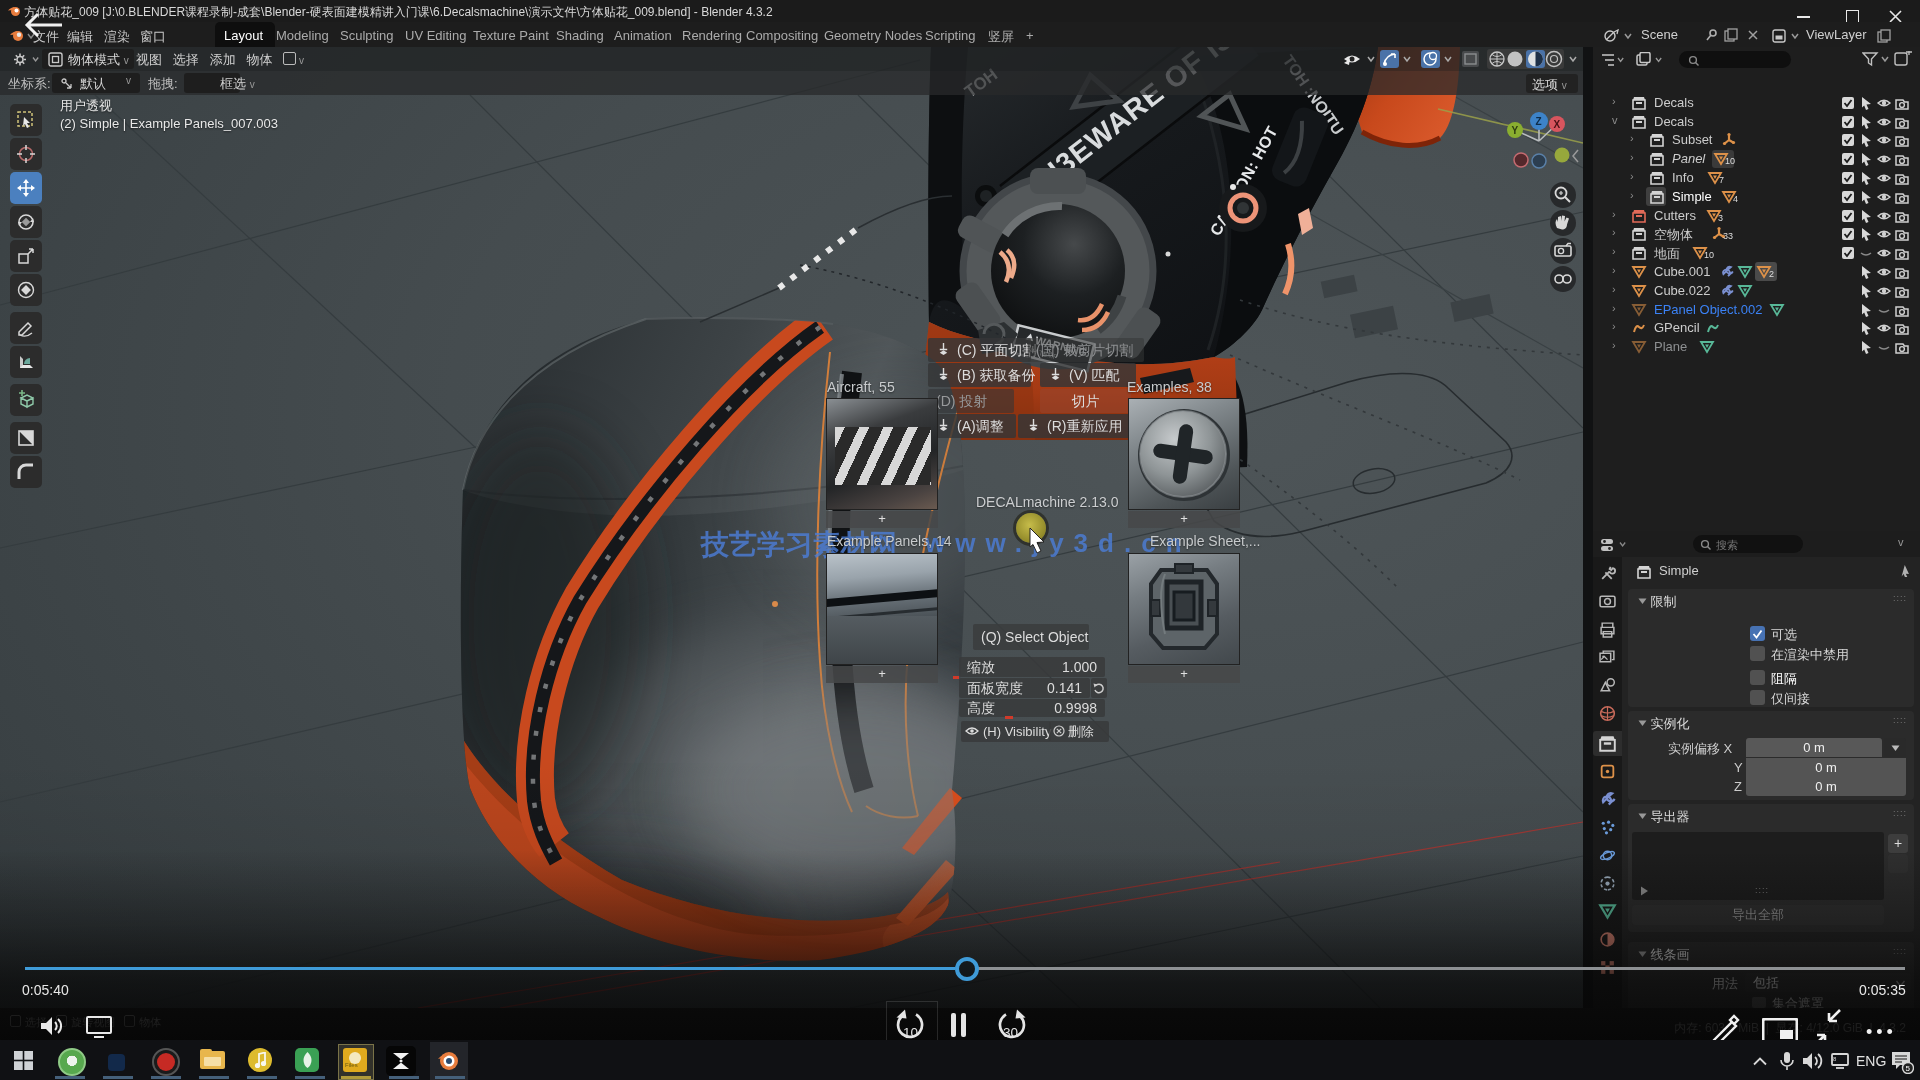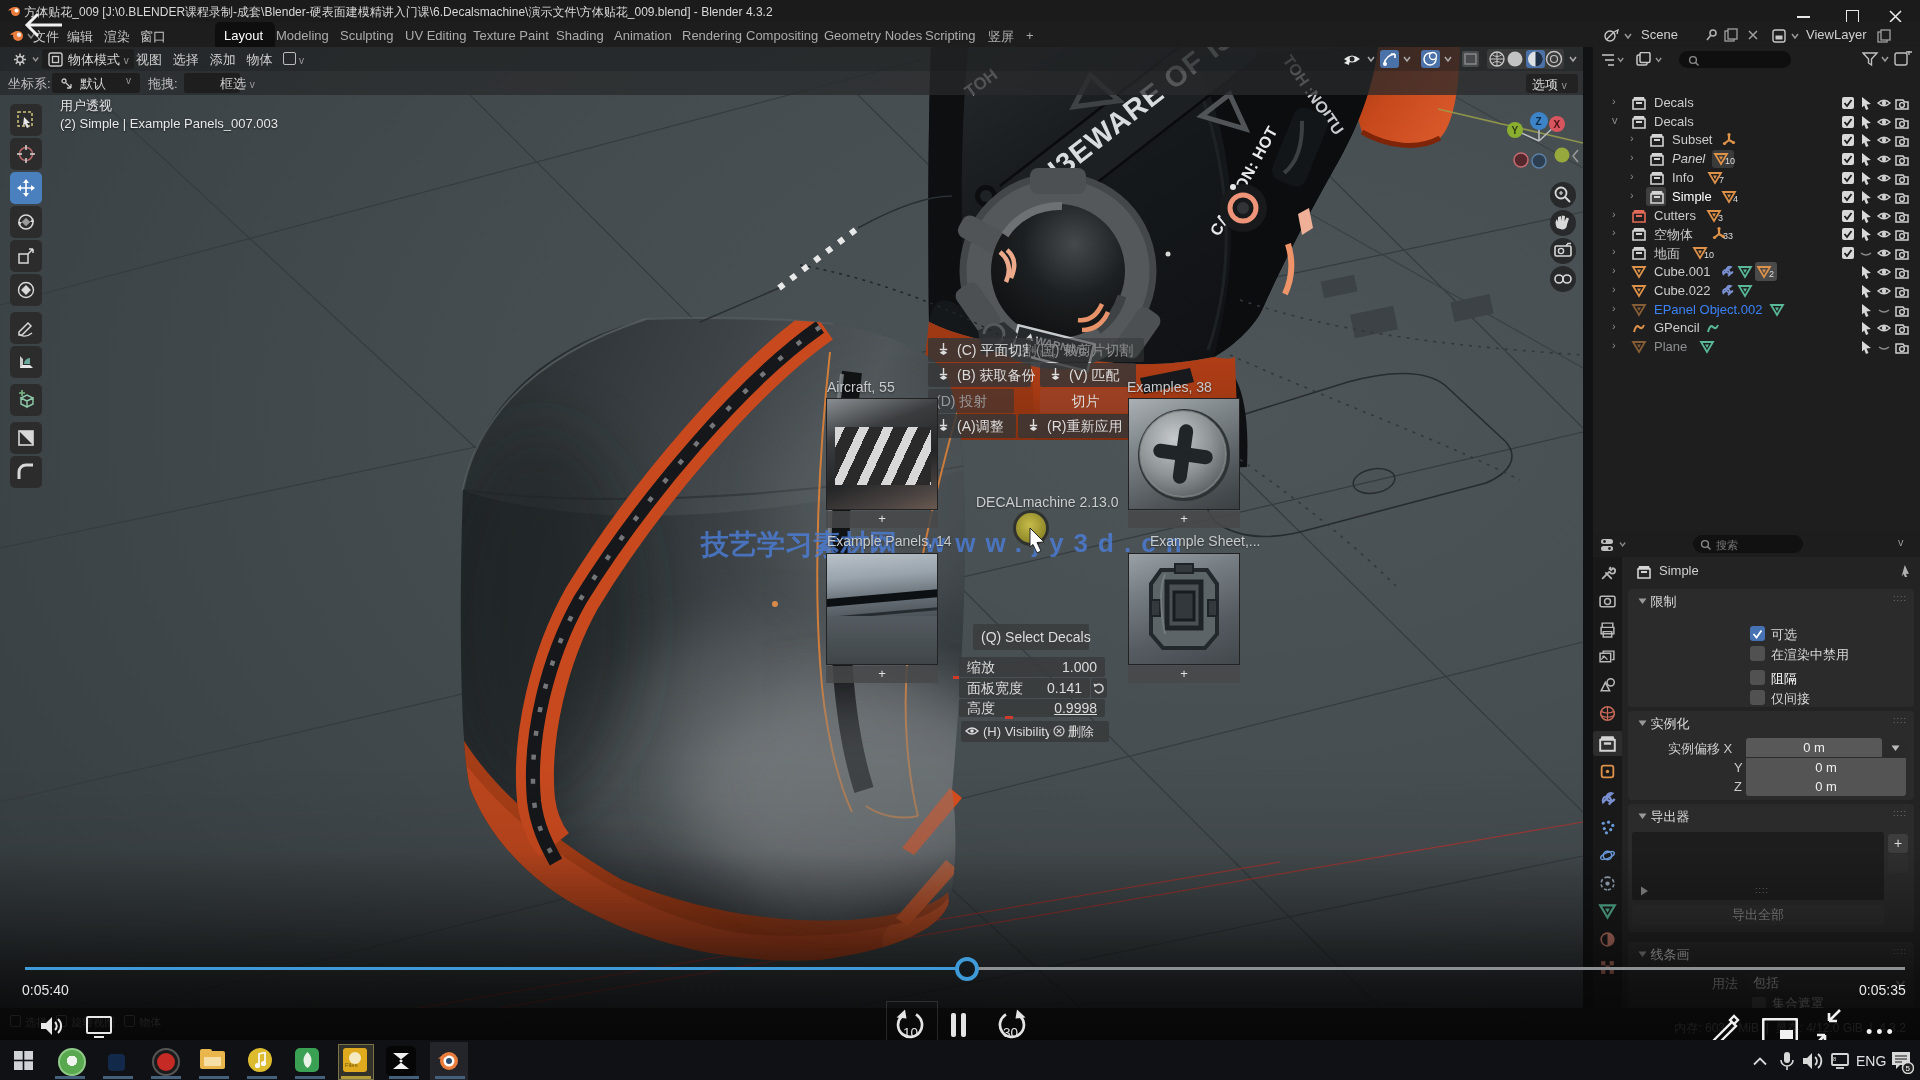--- a/index.html
+++ b/index.html
@@ -503,29 +503,29 @@
   </div>
   <div class="dmplus" style="left:1128px;top:666px;">+</div>
 
   <div class="dmlbl" style="left:976px;top:494px;color:#ccced0;">DECALmachine 2.13.0</div>
 
   <div class="abs" style="z-index:6;left:1016px;top:513px;width:30px;height:30px;border-radius:50%;background:radial-gradient(circle at 45% 40%,#c6bc4a,#8d8526 75%,#4a4516);box-shadow:0 0 0 3px rgba(30,30,20,0.6);"></div>
   <svg class="abs" style="z-index:6;left:1026px;top:526px;" width="22" height="30" viewBox="0 0 22 30">
       <path d="M 4,2 L 18,16 L 11,16.5 L 15,25 L 11,27 L 7,18.5 L 4,21 Z" fill="#fff" stroke="#222" stroke-width="1"></path>
     </svg>
 
-  <div class="dmb" style="left:973px;top:624px;width:100px;height:26px;line-height:26px;text-align:center;background:rgba(58,60,61,0.88);">(Q) Select Decals</div>
+  <div class="dmb" style="left:973px;top:624px;width:100px;height:26px;line-height:26px;text-align:center;background:rgba(58,60,61,0.88);">(Q) Select Object</div>
 
   <div class="dmb" style="left:959px;top:657px;width:130px;height:20px;line-height:20px;background:rgba(56,58,59,0.85);">缩放<span style="float:right;">1.000</span></div>
   <div class="dmb" style="left:959px;top:678px;width:115px;height:20px;line-height:20px;background:rgba(56,58,59,0.85);">面板宽度<span style="float:right;">0.141</span></div>
   <div class="dmb" style="left:1091px;top:678px;width:12px;height:20px;background:rgba(56,58,59,0.85);padding:0 2px;"><svg width="12" height="12" viewBox="0 0 12 12" style="margin-top:4px;">
         <path d="M 3,2.5 A 4.2,4.2 0 1 1 2,7" fill="none" stroke="#ccc" stroke-width="1.5"></path>
         <path d="M 0.5,0.5 L 4.5,1.5 L 1.5,4.5 Z" fill="#ccc"></path>
       </svg></div>
-  <div class="dmb" style="left:959px;top:699px;width:130px;height:18px;line-height:18px;background:rgba(56,58,59,0.85);">高度<span style="float:right;text-decoration:underline;">0.9998</span></div>
+  <div class="dmb" style="left:959px;top:699px;width:130px;height:18px;line-height:18px;background:rgba(56,58,59,0.85);">高度<span style="float:right;">0.9998</span></div>
   <div class="abs" style="z-index:6;left:953px;top:676px;width:6px;height:3px;background:#d03a2a;"></div>
   <div class="abs" style="z-index:6;left:1005px;top:716px;width:8px;height:3px;background:#d03a2a;"></div>
 
   <div class="dmb" style="left:961px;top:721px;width:82px;height:21px;line-height:21px;background:rgba(56,58,59,0.85);font-size:13px;padding:0 4px;"><svg width="14" height="10" viewBox="0 0 14 10" style="margin-right:4px;">
         <path d="M 1,5 Q 7,-1 13,5 Q 7,11 1,5 Z" fill="none" stroke="#ddd" stroke-width="1.3"></path>
         <circle cx="7" cy="5" r="1.8" fill="#ddd"></circle>
       </svg>(H) Visibility</div>
   <div class="dmb" style="left:1049px;top:721px;width:52px;height:21px;line-height:21px;background:rgba(56,58,59,0.85);font-size:13px;padding:0 4px;"><svg width="12" height="12" viewBox="0 0 12 12" style="vertical-align:-1px;margin-right:3px;">
         <circle cx="6" cy="6" r="5" fill="none" stroke="#ccc" stroke-width="1.2"></circle>
         <path d="M 3.8,3.8 l 4.4,4.4 M 8.2,3.8 L 3.8,8.2" stroke="#ccc" stroke-width="1.2"></path>

